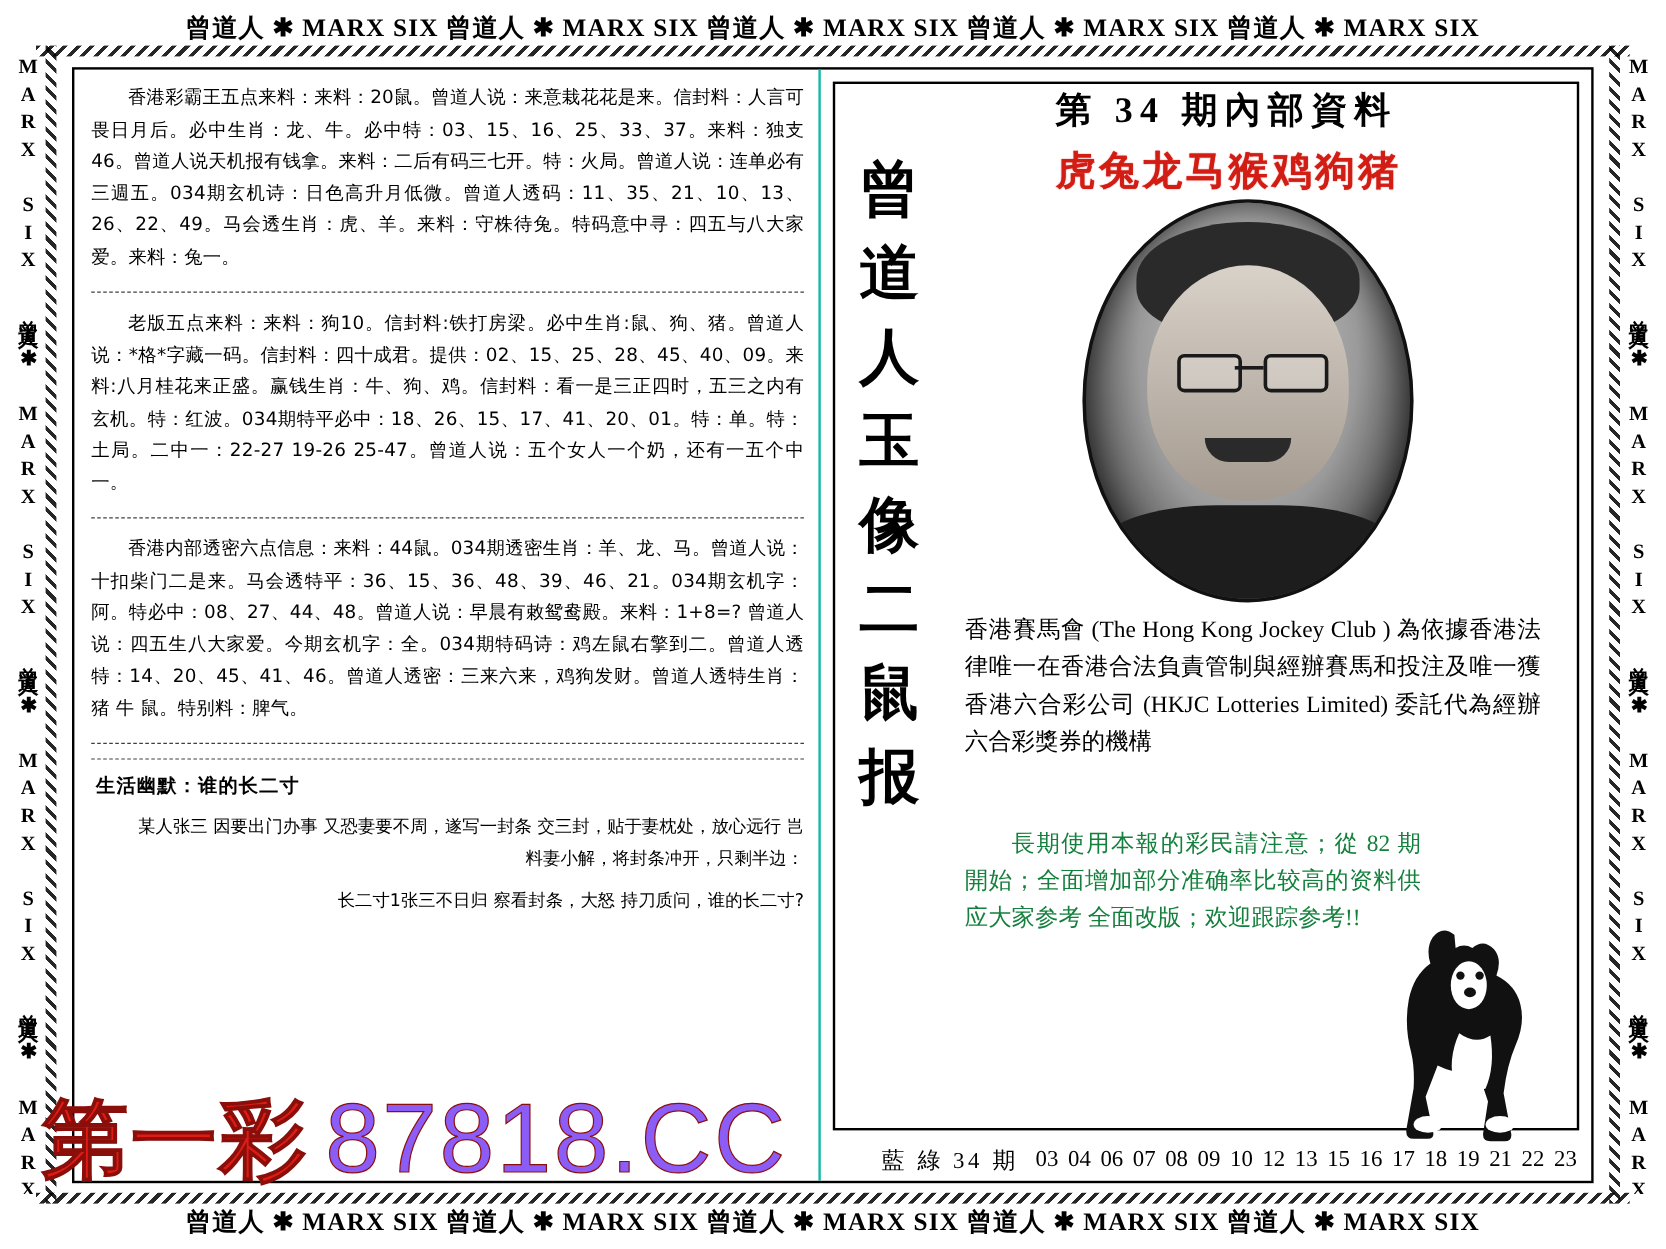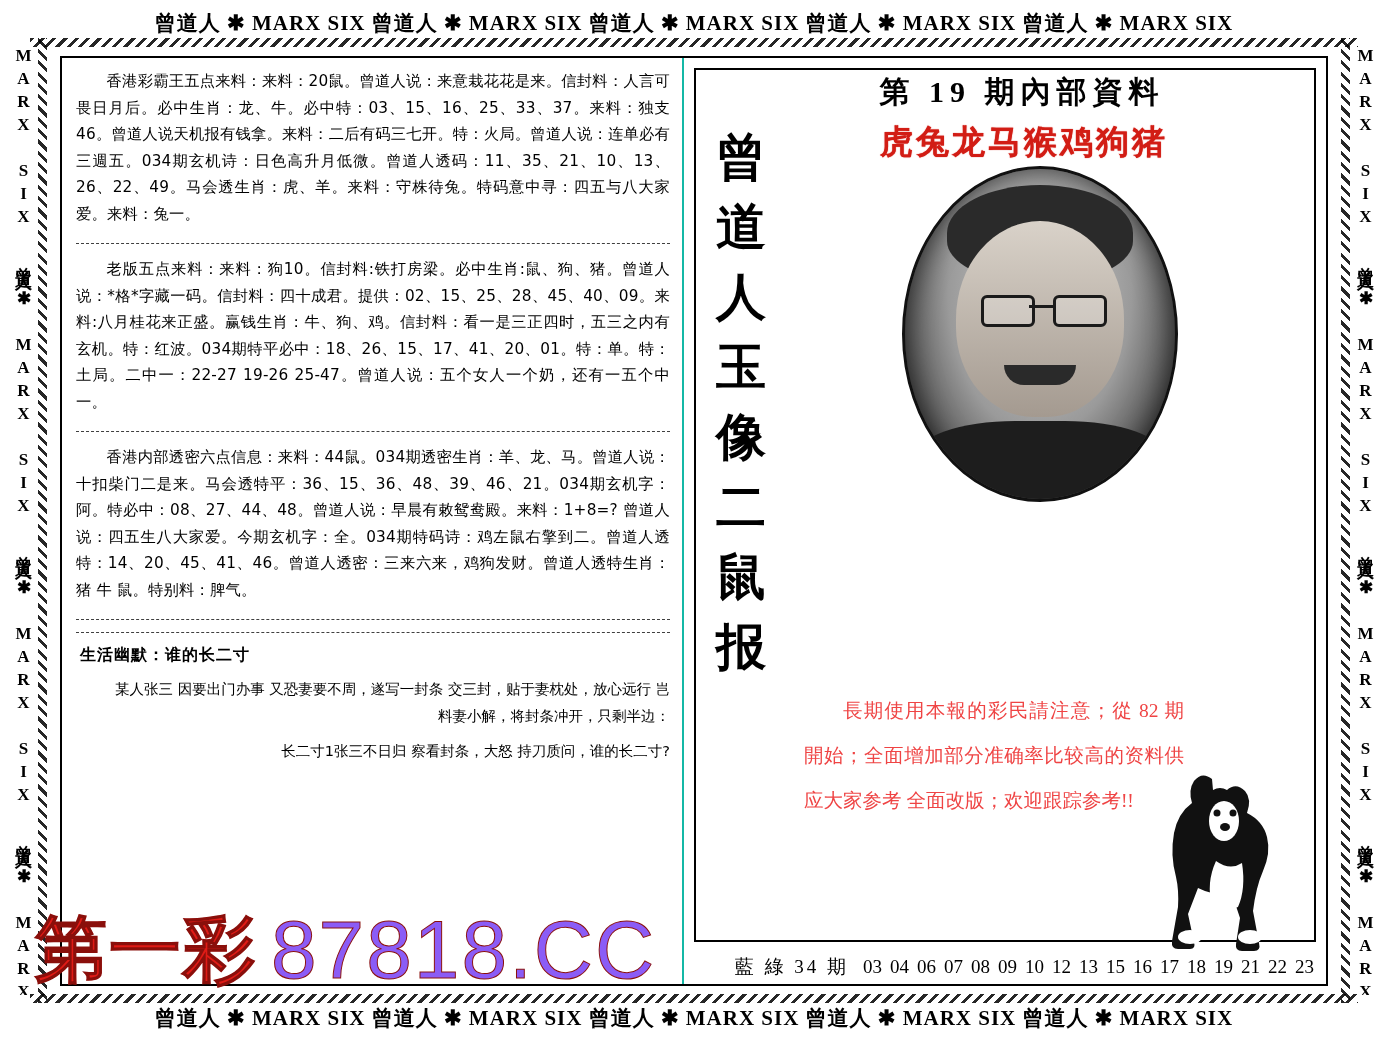--- a/index.html
+++ b/index.html
@@ -169,21 +169,21 @@
 
   
   #jockey{
     position:absolute;left:120px;top:452px;width:480px;
     font-family:"Liberation Serif","DejaVu Serif",serif;
     font-size:19.5px;line-height:31px;color:#000;text-align:justify;
   }
   #notice{
     position:absolute;left:120px;top:630px;width:380px;
     font-family:"Liberation Serif","DejaVu Serif",serif;
-    font-size:19.5px;line-height:45px;color:#ef4444;text-align:justify;
+    font-size:19.5px;line-height:31px;color:#15803d;text-align:justify;
     text-indent:2em;
   }
   
   #dog{
     position:absolute;right:18px;bottom:30px;width:170px;height:185px;
   }
   
   #numbers-strip{
     position:absolute;left:60px;bottom:60px;width:1264px;height:28px;
     display:flex;align-items:center;
@@ -243,21 +243,21 @@
       <div class="sep"></div>
       <div class="sep"></div>
       <div class="riddle-title">生活幽默：谁的长二寸</div>
       <p class="riddle-body">某人张三 因要出门办事 又恐妻要不周，遂写一封条 交三封，贴于妻枕处，放心远行 岂料妻小解，将封条冲开，只剩半边：</p>
       <p class="riddle-body">长二寸1张三不日归 察看封条，大怒 持刀质问，谁的长二寸?</p>
     </div>
 
     <div id="right-col">
       <div id="right-inner"></div>
 
-      <div id="issue-title">第  19  期內部資料</div>
+      <div id="issue-title">第  34  期內部資料</div>
       <div id="zodiac-line">虎兔龙马猴鸡狗猪</div>
 
       <div id="masthead">
         <span class="mh-char">曾</span>
         <span class="mh-char">道</span>
         <span class="mh-char">人</span>
         <span class="mh-char">玉</span>
         <span class="mh-char">像</span>
         <span class="mh-char">二</span>
         <span class="mh-char">鼠</span>
@@ -269,20 +269,21 @@
           <div class="face" id="hair"></div>
           <div class="face" id="head"></div>
           <div class="face" id="glasses-l"></div>
           <div class="face" id="glasses-r"></div>
           <div class="face" id="glasses-bridge"></div>
           <div class="face" id="mouth"></div>
           <div class="face" id="shirt"></div>
         </div>
       </div>
 
+      <div id="jockey">香港賽馬會 (The Hong Kong Jockey Club ) 為依據香港法律唯一在香港合法負責管制與經辦賽馬和投注及唯一獲香港六合彩公司 (HKJC Lotteries Limited) 委託代為經辦六合彩獎券的機構</div>
       <div id="notice">長期使用本報的彩民請注意；從 82 期開始；全面增加部分准确率比较高的资料供应大家参考 全面改版；欢迎跟踪参考!!</div>
 
       <svg id="dog" viewBox="0 0 170 185">
         <g fill="#111">
           <path d="M74 10 q-10 -8 -18 2 q-6 9 -2 22 q-14 10 -18 30 q-4 22 2 44 q3 13 2 30 l-6 34 q-1 8 6 8 h12 q6 0 4 -7 l-6 -28 l10 -26 q16 8 34 6 l8 24 l-4 26 q-1 7 6 7 h12 q7 0 5 -8 l-6 -32 q3 -24 10 -40 q8 -18 4 -34 q-4 -16 -20 -24 q5 -14 -2 -22 q-9 -9 -18 -1 q-7 -4 -14 0 z"></path>
         </g>
         <g fill="#fff">
           <ellipse cx="86" cy="52" rx="15" ry="20"></ellipse>
           <path d="M78 92 q14 10 26 2 q4 26 -4 44 q-14 6 -26 -2 q-6 -22 4 -44 z"></path>
           <ellipse cx="52" cy="168" rx="12" ry="7"></ellipse>

